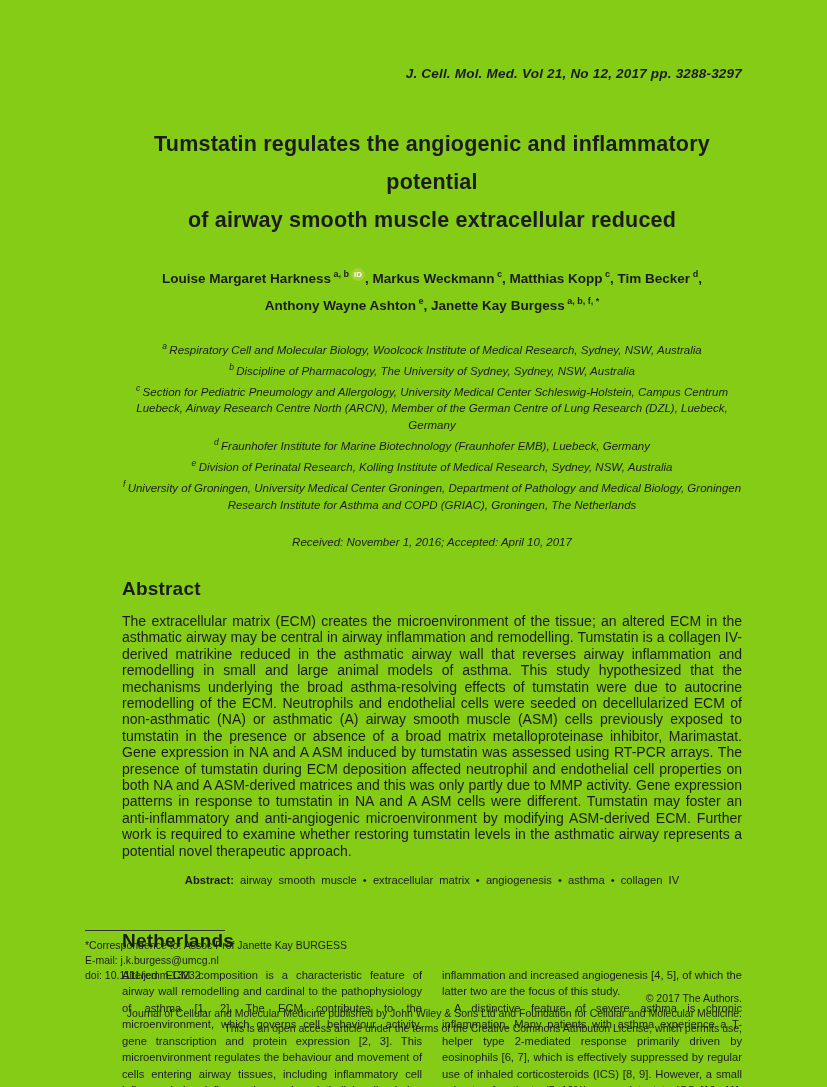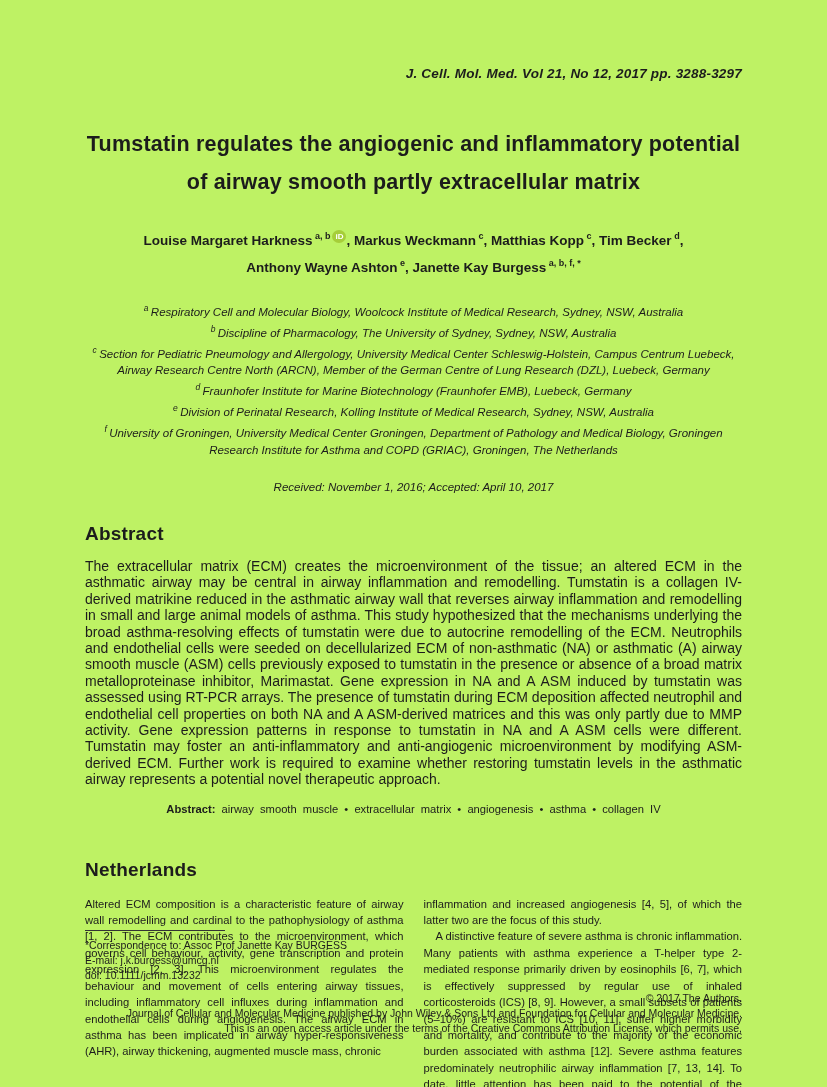--- a/index.html
+++ b/index.html
@@ -1,24 +1,25 @@
 <!DOCTYPE html>
 <html><head>
 <meta charset="utf-8">
 <style>
   html,body { margin:0; padding:0; background:#e8e8e8; }
   .page {
     position:relative;
     width:827px; height:1087px;
     margin:0 auto;
-    background:#bef264;
+    background:#84cc16;
     font-family:"Liberation Sans", sans-serif;
     color:#1c1c1c;
     overflow:hidden;
     box-sizing:border-box;
+    padding-left:37px;
   }
   .content { padding:0 85px; }
 
   .journal-citation {
     margin-top:66px;
     text-align:right;
     font-style:italic;
     font-weight:bold;
     font-size:13.5px;
     letter-spacing:0.2px;
@@ -127,21 +128,21 @@
 </style>
 </head>
 <body>
 
 <div class="page">
   <div class="content">
     <div class="journal-citation">J. Cell. Mol. Med. Vol 21, No 12, 2017 pp. 3288-3297</div>
 
     <h1 class="paper-title">
       <span>Tumstatin regulates the angiogenic and inflammatory potential</span><br>
-      <span>of airway smooth partly extracellular matrix</span>
+      <span>of airway smooth muscle extracellular reduced</span>
     </h1>
 
     <div class="authors" id="authors-line"><span>Louise Margaret Harkness</span><sup> a, b</sup><span class="orcid-badge" style="background: rgb(166, 206, 57);">iD</span>, <span>Markus Weckmann</span><sup> c</sup>, <span>Matthias Kopp</span><sup> c</sup>, <span>Tim Becker</span><sup> d</sup>,<br><span>Anthony Wayne Ashton</span><sup> e</sup>, <span>Janette Kay Burgess</span><sup> a, b, f, *</sup></div>
 
     <div class="affiliations" id="affiliations-block">
         <div><sup>a </sup>Respiratory Cell and Molecular Biology, Woolcock Institute of Medical Research, Sydney, NSW, Australia</div>
         <div><sup>b </sup>Discipline of Pharmacology, The University of Sydney, Sydney, NSW, Australia</div>
         <div><sup>c </sup>Section for Pediatric Pneumology and Allergology, University Medical Center Schleswig-Holstein, Campus Centrum Luebeck, Airway Research Centre North (ARCN), Member of the German Centre of Lung Research (DZL), Luebeck, Germany</div>
         <div><sup>d </sup>Fraunhofer Institute for Marine Biotechnology (Fraunhofer EMB), Luebeck, Germany</div>
         <div><sup>e </sup>Division of Perinatal Research, Kolling Institute of Medical Research, Sydney, NSW, Australia</div>

